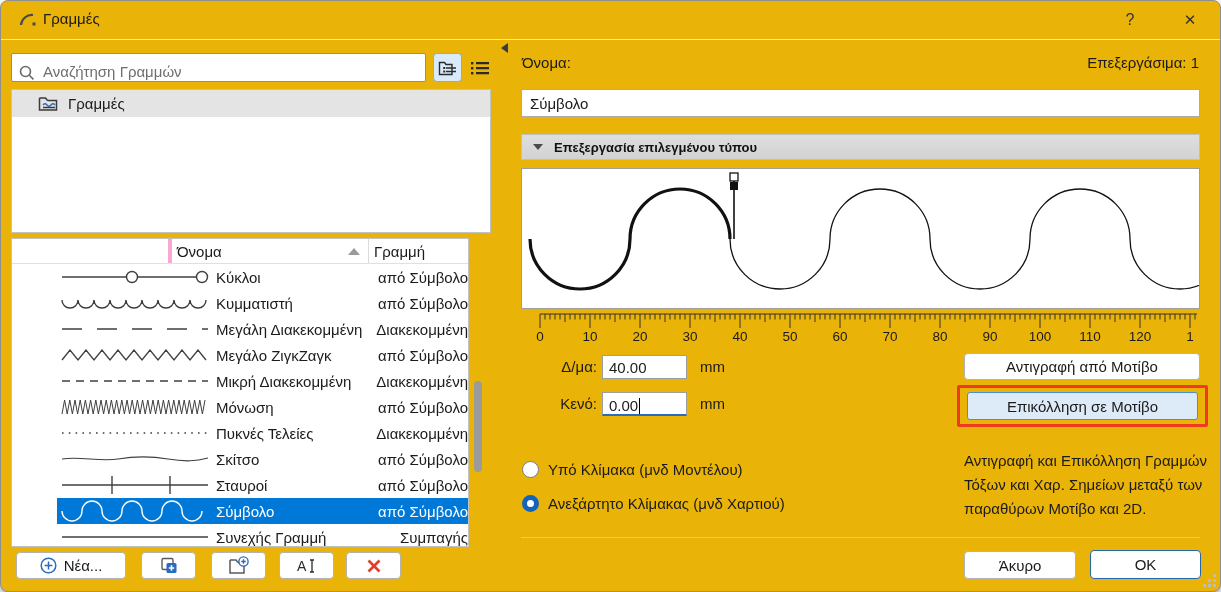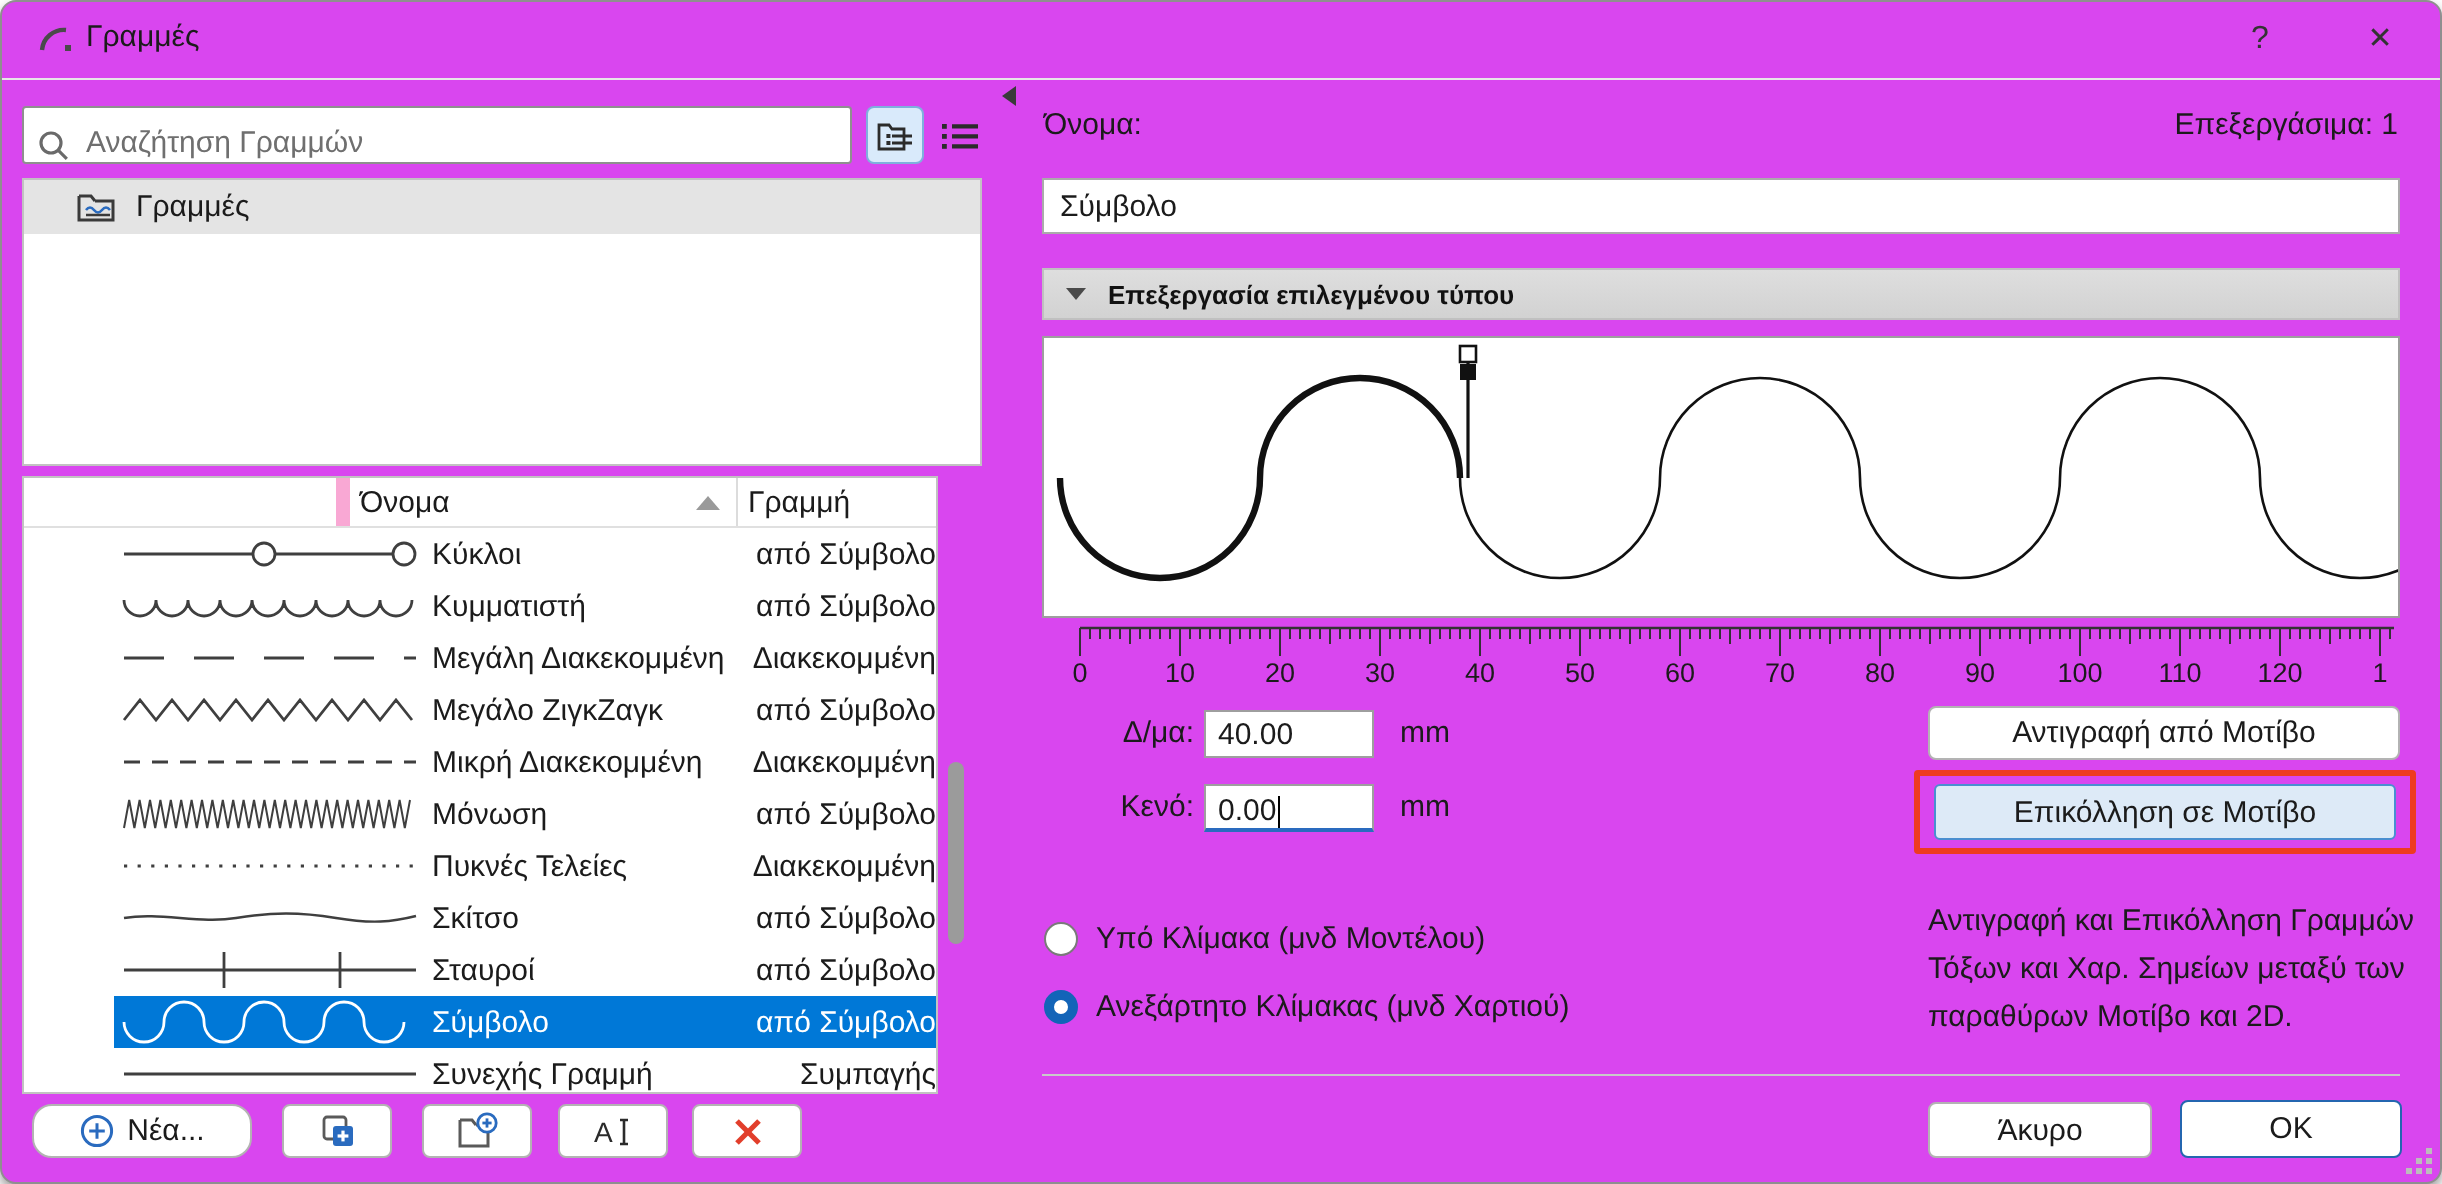--- a/index.html
+++ b/index.html
@@ -1,16 +1,16 @@
 <!DOCTYPE html>
 <html><head>
 <meta charset="utf-8">
 <style>
   html,body{margin:0;padding:0;background:#fff;font-family:"Liberation Sans",sans-serif;}
-  .window{position:relative;width:1221px;height:592px;background:#d946ef;border:1px solid #8f8f8f;
+  .window{position:relative;width:1221px;height:592px;background:#eab308;border:1px solid #8f8f8f;
     border-radius:8px;overflow:hidden;box-sizing:border-box;box-shadow:0 3px 6px rgba(0,0,0,.4);}
   
   .titlebar{position:absolute;left:0;top:0;width:100%;height:38px;border-bottom:1px solid #e7e7e7;}
   .title-icon{position:absolute;left:17px;top:9px;}
   .title-text{position:absolute;left:42px;top:9px;font-size:15px;color:#1b1b1b;}
   .tb-btn{position:absolute;top:6px;width:28px;height:26px;text-align:center;line-height:26px;
     font-size:16px;color:#333;cursor:default;}
   .tb-help{right:76px;}
   .tb-close{right:16px;font-size:15px;}
   
@@ -27,37 +27,37 @@
   .treebox{position:absolute;left:10px;top:88px;width:480px;height:144px;background:#fff;
     border:1px solid #c2c2c2;box-sizing:border-box;}
   .tree-row{height:27px;background:#e4e4e4;display:flex;align-items:center;padding-left:26px;}
   .tree-row svg{margin-right:8px;}
   .tree-label{font-size:15px;color:#1b1b1b;}
   
   .ltable{position:absolute;left:10px;top:237px;width:458px;height:309px;background:#fff;
     border:1px solid #c2c2c2;box-sizing:border-box;overflow:hidden;font-size:15px;color:#1b1b1b;}
   .thead{display:flex;height:24px;border-bottom:1px solid #e0e0e0;align-items:center;}
   .th0{width:156px;}
-  .th1{width:200px;border-left:7px solid #f9a8d4;height:100%;display:flex;align-items:center;
+  .th1{width:200px;border-left:4px solid #f9a8d4;height:100%;display:flex;align-items:center;
     padding-left:5px;box-sizing:border-box;position:relative;}
   .sort-arrow{position:absolute;right:8px;width:0;height:0;border-left:6px solid transparent;
     border-right:6px solid transparent;border-bottom:7px solid #9a9a9a;}
   .th2{flex:1;border-left:1px solid #dcdcdc;height:100%;display:flex;align-items:center;
     padding-left:5px;box-sizing:border-box;}
   .trow{display:flex;height:26px;align-items:center;margin-left:45px;}
   .trow .c0{width:156px;padding-left:3px;box-sizing:border-box;display:flex;align-items:center;}
   .trow .c1{width:200px;padding-left:6px;box-sizing:border-box;white-space:nowrap;overflow:hidden;}
   .trow .c2{flex:1;padding-left:6px;box-sizing:border-box;white-space:nowrap;}
   .trow.sel{background:#0078d7;color:#fff;}
   .scroll-thumb{position:absolute;left:473px;top:380px;width:8px;height:91px;background:#9b9b9b;border-radius:4px;}
   
   .btn{background:#fff;border:1px solid #b3b3b3;border-radius:4px;box-sizing:border-box;
     font-size:15px;color:#1b1b1b;display:flex;align-items:center;justify-content:center;
     font-family:"Liberation Sans",sans-serif;cursor:default;}
-  .lf-new{position:absolute;left:15px;top:551px;width:110px;height:27px;gap:7px;border-radius:10px;}
+  .lf-new{position:absolute;left:15px;top:551px;width:110px;height:27px;gap:7px;}
   .lf-b2{position:absolute;left:140px;top:551px;width:55px;height:27px;}
   .lf-b3{position:absolute;left:210px;top:551px;width:55px;height:27px;}
   .lf-b4{position:absolute;left:278px;top:551px;width:55px;height:27px;}
   .lf-b5{position:absolute;left:345px;top:551px;width:55px;height:27px;}
   .collapse-arrow{position:absolute;left:500px;top:42px;width:0;height:0;
     border-top:5px solid transparent;border-bottom:5px solid transparent;border-right:7px solid #3a3a3a;}
   
   .r-label{position:absolute;left:521px;top:53px;font-size:15px;color:#1b1b1b;}
   .r-editable{position:absolute;right:21px;top:53px;font-size:15px;color:#1b1b1b;}
   .name-input{position:absolute;left:520px;top:88px;width:679px;height:28px;box-sizing:border-box;

